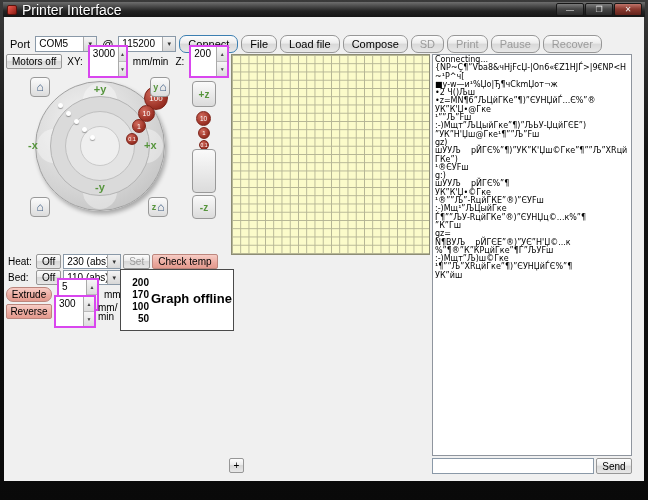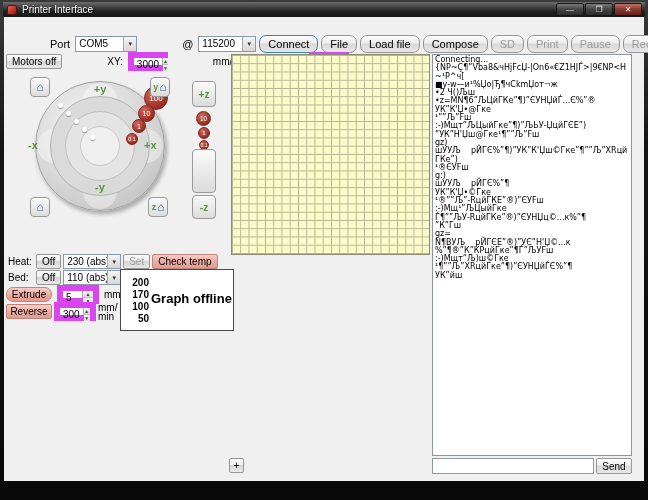--- a/index.html
+++ b/index.html
@@ -4,48 +4,48 @@
 <style>
   *{margin:0;padding:0;box-sizing:border-box;font-family:"Liberation Sans",sans-serif;}
   html,body{width:648px;height:500px;}
   body{position:relative;overflow:hidden;background:#0b0b0b;font-size:11px;}
   #frame{position:absolute;inset:0;background:linear-gradient(#3a3a3a,#141414 30%,#090909);}
   
   .titlebar{position:absolute;left:3px;top:2px;right:3px;height:15px;display:flex;align-items:center;
     background:linear-gradient(#6e6e6e,#3c3c3c 40%,#232323 60%,#161616);color:#fff;}
   .app-icon{width:10px;height:10px;margin:0 5px 0 4px;border-radius:2px;
     background:linear-gradient(135deg,#ef5a4e,#8c1d14);border:1px solid #5e120c;}
-  .title-text{font-size:10px;text-shadow:0 1px 1px #000;}
+  .title-text{font-size:14px;text-shadow:0 1px 1px #000;}
   .caption-buttons{margin-left:auto;display:flex;gap:1px;padding-right:3px;}
   .cap-btn{width:28px;height:13px;display:flex;align-items:center;justify-content:center;font-size:8px;color:#eee;
     background:linear-gradient(#7b7b7b,#464646 45%,#2b2b2b);border:1px solid #171717;border-radius:2px;}
   .cap-btn.close{background:linear-gradient(#c0746a,#8c3a30 45%,#62241c);}
   
   .client{position:absolute;left:4px;top:17px;width:640px;height:464px;background:#f0f0f0;}
   .menubar{position:absolute;left:0;top:0;width:100%;height:17px;background:#f0f0f0;border-bottom:1px solid #dcdcdc;
     display:flex;align-items:center;padding-left:4px;}
   .menu-item{padding:1px 8px;}
   
   .btn{display:inline-flex;align-items:center;justify-content:center;padding:0 8px;height:18px;font-size:11px;color:#000;
     background:linear-gradient(#fdfdfd,#ececec 45%,#d8d8d8 50%,#e8e8e8);border:1px solid #979797;border-radius:7px;white-space:nowrap;}
   .btn.small{height:15px;font-size:10px;padding:0 5px;border-radius:2px;}
   .btn.disabled{color:#9b9b9b;}
   .btn.pink{background:linear-gradient(#f7cdc6,#eba99e 60%,#e49a8e);border-color:#bc867d;}
   .btn.default{border-color:#3c7fb1;}
   .combo{display:inline-flex;align-items:stretch;background:#fff;border:1px solid #8a99a8;height:16px;font-size:10px;}
   .combo-text{flex:1;padding:1px 3px;white-space:nowrap;overflow:hidden;}
   .combo-arrow{width:13px;display:flex;align-items:center;justify-content:center;font-size:7px;color:#333;
     background:linear-gradient(#f5f5f5,#d7d7d7);border-left:1px solid #aaa;}
-  .spinner{display:inline-flex;background:#fff;border:6px solid #d946ef;height:19px;font-size:10px;}
+  .spinner{display:inline-flex;background:#fff;border:2px solid #d946ef;height:33px;font-size:10px;}
   .spin-value{flex:1;padding:1px 3px;}
   .spin-btns{width:11px;display:flex;flex-direction:column;border-left:1px solid #aaa;}
   .spin-btns span{flex:1;display:flex;align-items:center;justify-content:center;font-size:5px;color:#444;
     background:linear-gradient(#f6f6f6,#dcdcdc);}
   .spin-btns span:first-child{border-bottom:1px solid #bbb;}
-  .tb-label{padding:0 2px;white-space:nowrap;margin-left:40px;}
+  .tb-label{padding:0 2px;white-space:nowrap;}
   .row1{position:absolute;left:4px;top:18px;height:18px;display:flex;align-items:center;gap:3px;}
   .row2{position:absolute;left:2px;top:37px;height:15px;display:flex;align-items:center;gap:3px;font-size:10px;}
   .w62{width:62px;} .w58{width:58px;} .w40{width:40px;} .w42{width:42px;}
   
   #jog{position:absolute;left:20px;top:56px;width:200px;height:152px;}
   #jog .ring,#jog .badge{position:absolute;border-radius:50%;}
   #ring1{left:11px;top:8px;width:130px;height:130px;border:1px solid #a0a0a0;
     background:radial-gradient(circle at 38% 32%,#f3f3f3,#d3d3d3 60%,#b8b8b8);box-shadow:2px 3px 4px rgba(0,0,0,.3);}
   .arm{position:absolute;background:rgba(255,255,255,.38);border-radius:17px;}
   #arm-v{left:59px;top:10px;width:34px;height:126px;}

